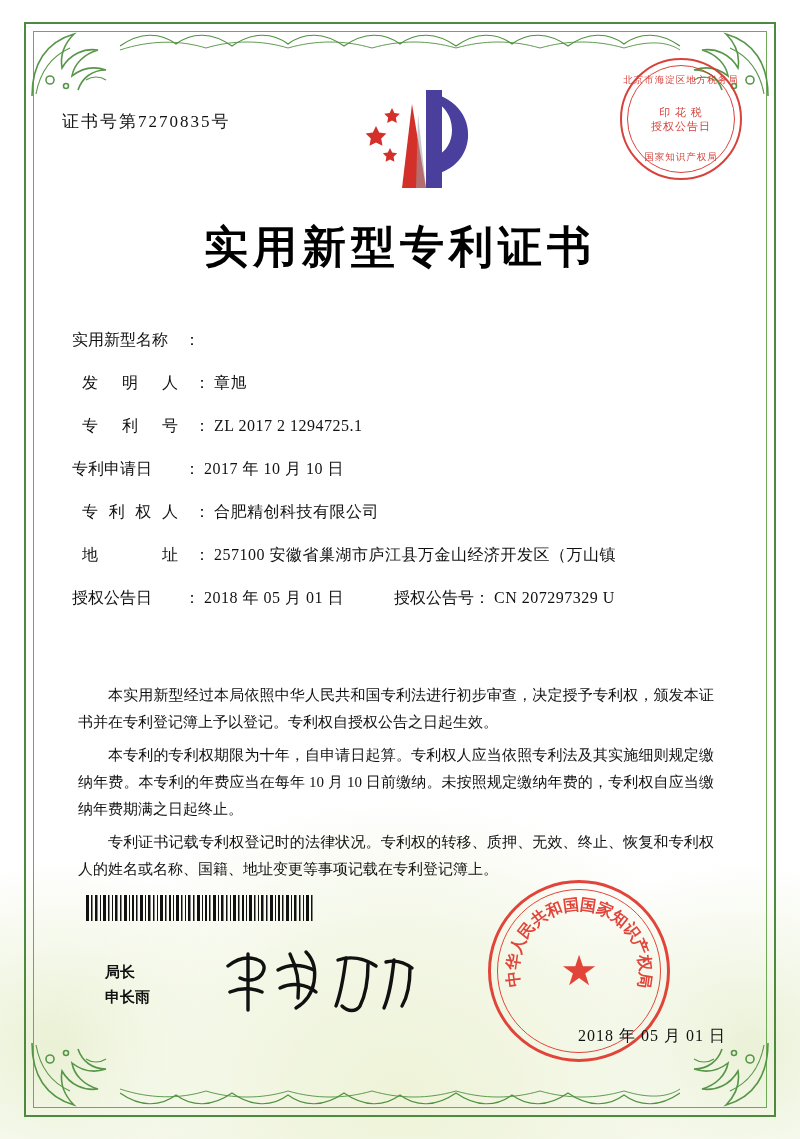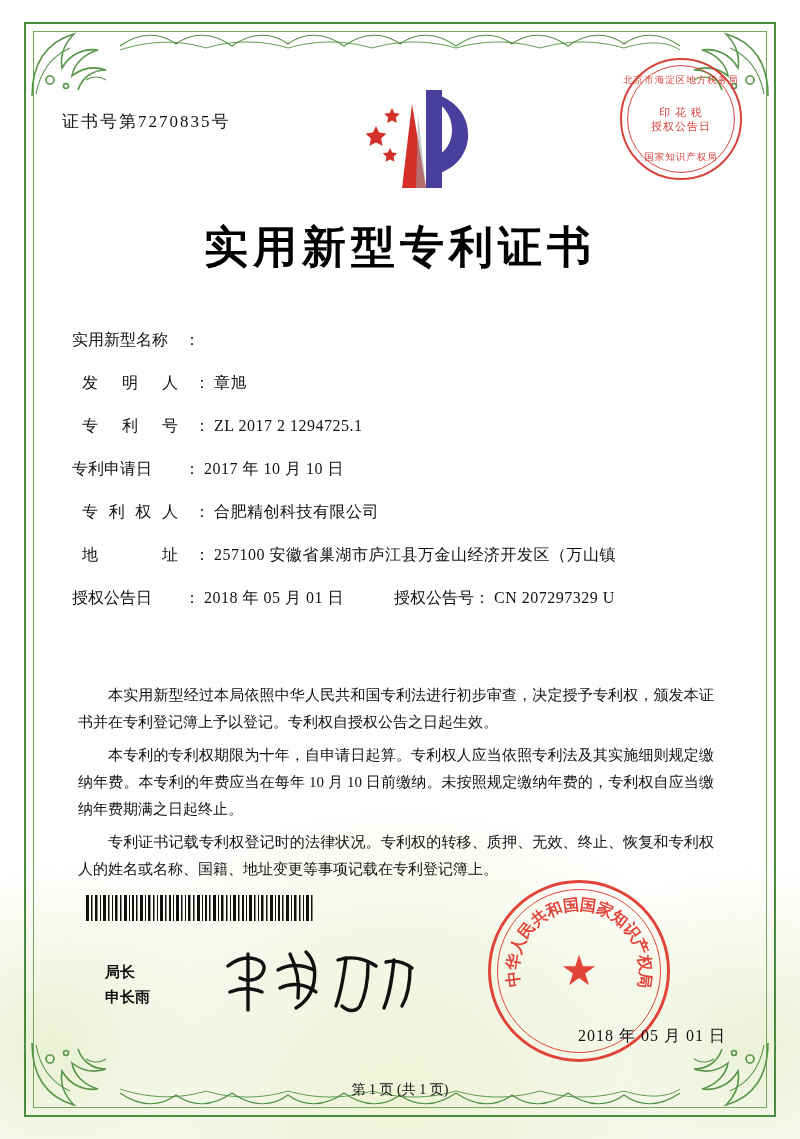--- a/index.html
+++ b/index.html
@@ -538,15 +538,14 @@
       <span style="transform: rotate(53deg)">识</span>
       <span style="transform: rotate(68deg)">产</span>
       <span style="transform: rotate(83deg)">权</span>
       <span style="transform: rotate(98deg)">局</span>
     </div>
     <div class="star">★</div>
   </div>
 
   <div class="seal-date">2018 年 05 月 01 日</div>
 
-  <div class="page-footer">第 1 页 (共 1 页)</div>
 
 </div>
 
 </body></html>

